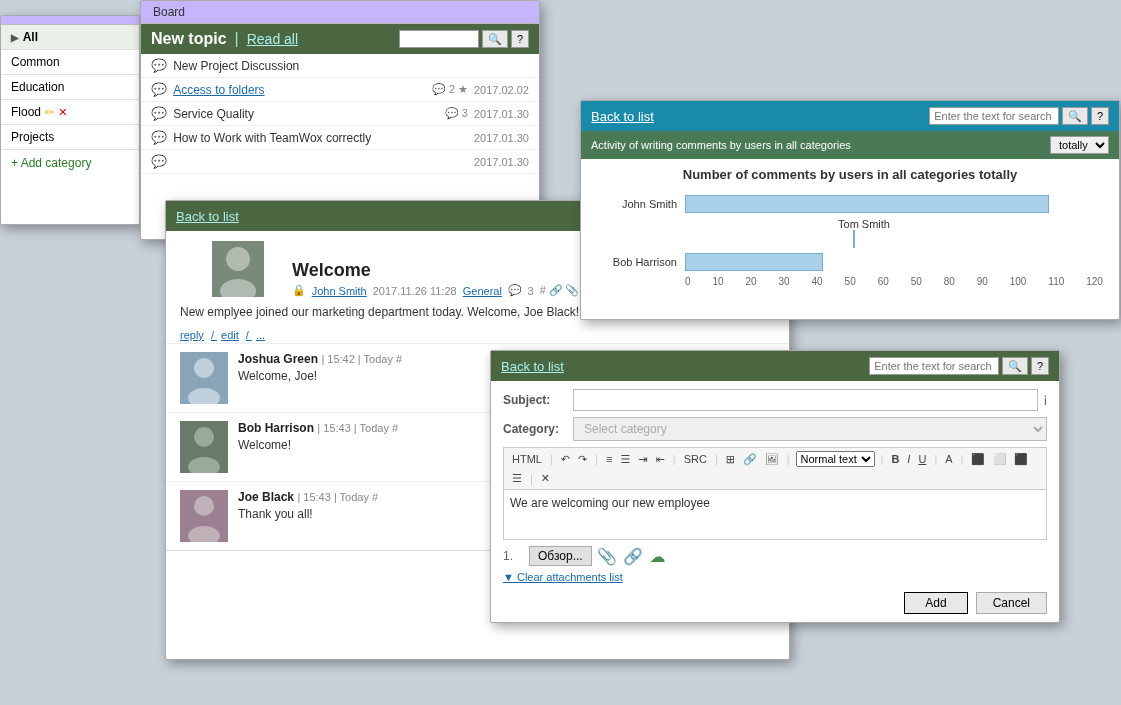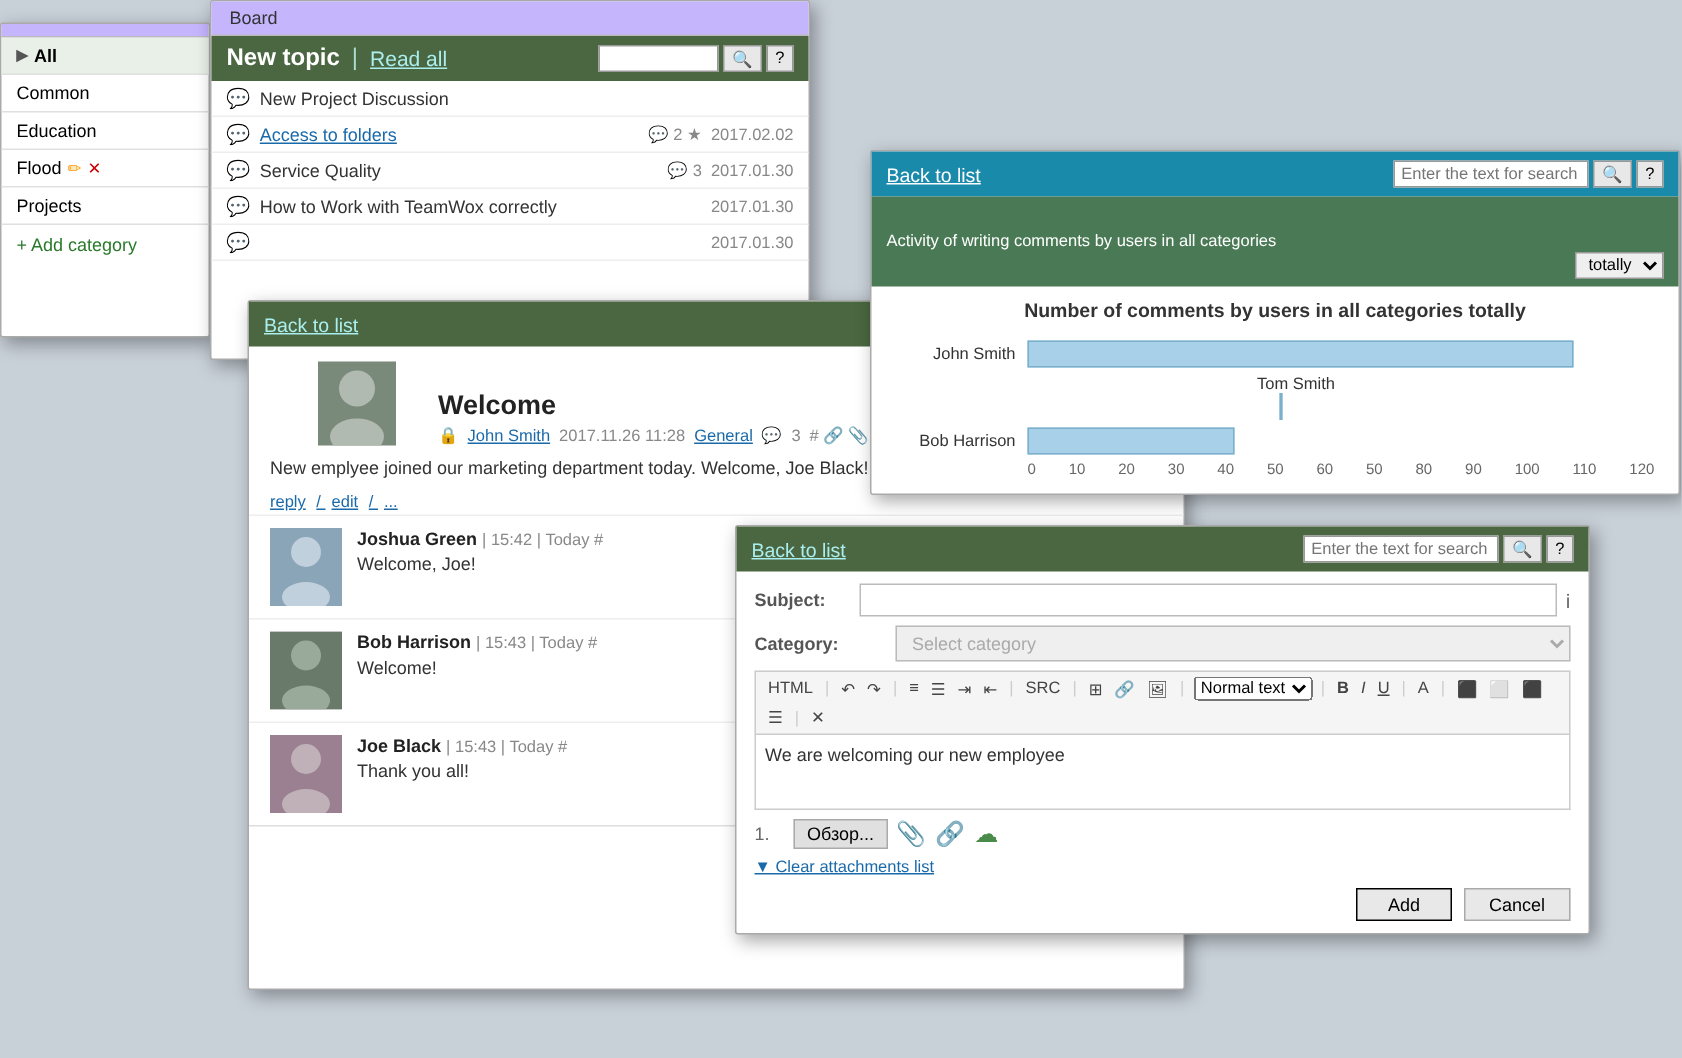--- a/index.html
+++ b/index.html
@@ -217,21 +217,20 @@
     .chart-subheader-text { color: #fff; font-size: 11px; }
     .chart-filter {
       display: flex;
       align-items: center;
       gap: 3px;
     }
     .chart-filter select {
       padding: 1px 4px;
       font-size: 11px;
       border: 1px solid #999;
-      margin-top: 32px;
     }
     .chart-title { text-align: center; font-size: 13px; font-weight: bold; color: #333; padding: 8px 0 4px 0; }
 
     
     .newpost-panel {
       left: 490px;
       top: 350px;
       width: 570px;
       min-height: 250px;
       border-radius: 2px;
@@ -252,21 +251,21 @@
     .newpost-header-search input {
       width: 120px;
       padding: 2px 4px;
       border: 1px solid #999;
       font-size: 11px;
     }
     .newpost-form { padding: 8px 12px; }
     .form-row { display: flex; align-items: center; margin-bottom: 6px; gap: 6px; }
     .form-label { width: 64px; color: #555; font-size: 12px; font-weight: bold; }
     .form-input { flex: 1; border: 1px solid #bbb; padding: 3px 6px; font-size: 12px; }
-    .form-select { flex: 1; border: 1px solid #bbb; padding: 3px 6px; font-size: 12px; color: #aaa; margin-left: 24px; }
+    .form-select { flex: 1; border: 1px solid #bbb; padding: 3px 6px; font-size: 12px; color: #aaa; }
     .info-icon { color: #666; font-size: 13px; cursor: pointer; }
     .editor-toolbar {
       border: 1px solid #ccc;
       background: #f5f5f5;
       padding: 3px 6px;
       display: flex;
       align-items: center;
       gap: 4px;
       flex-wrap: wrap;
     }

